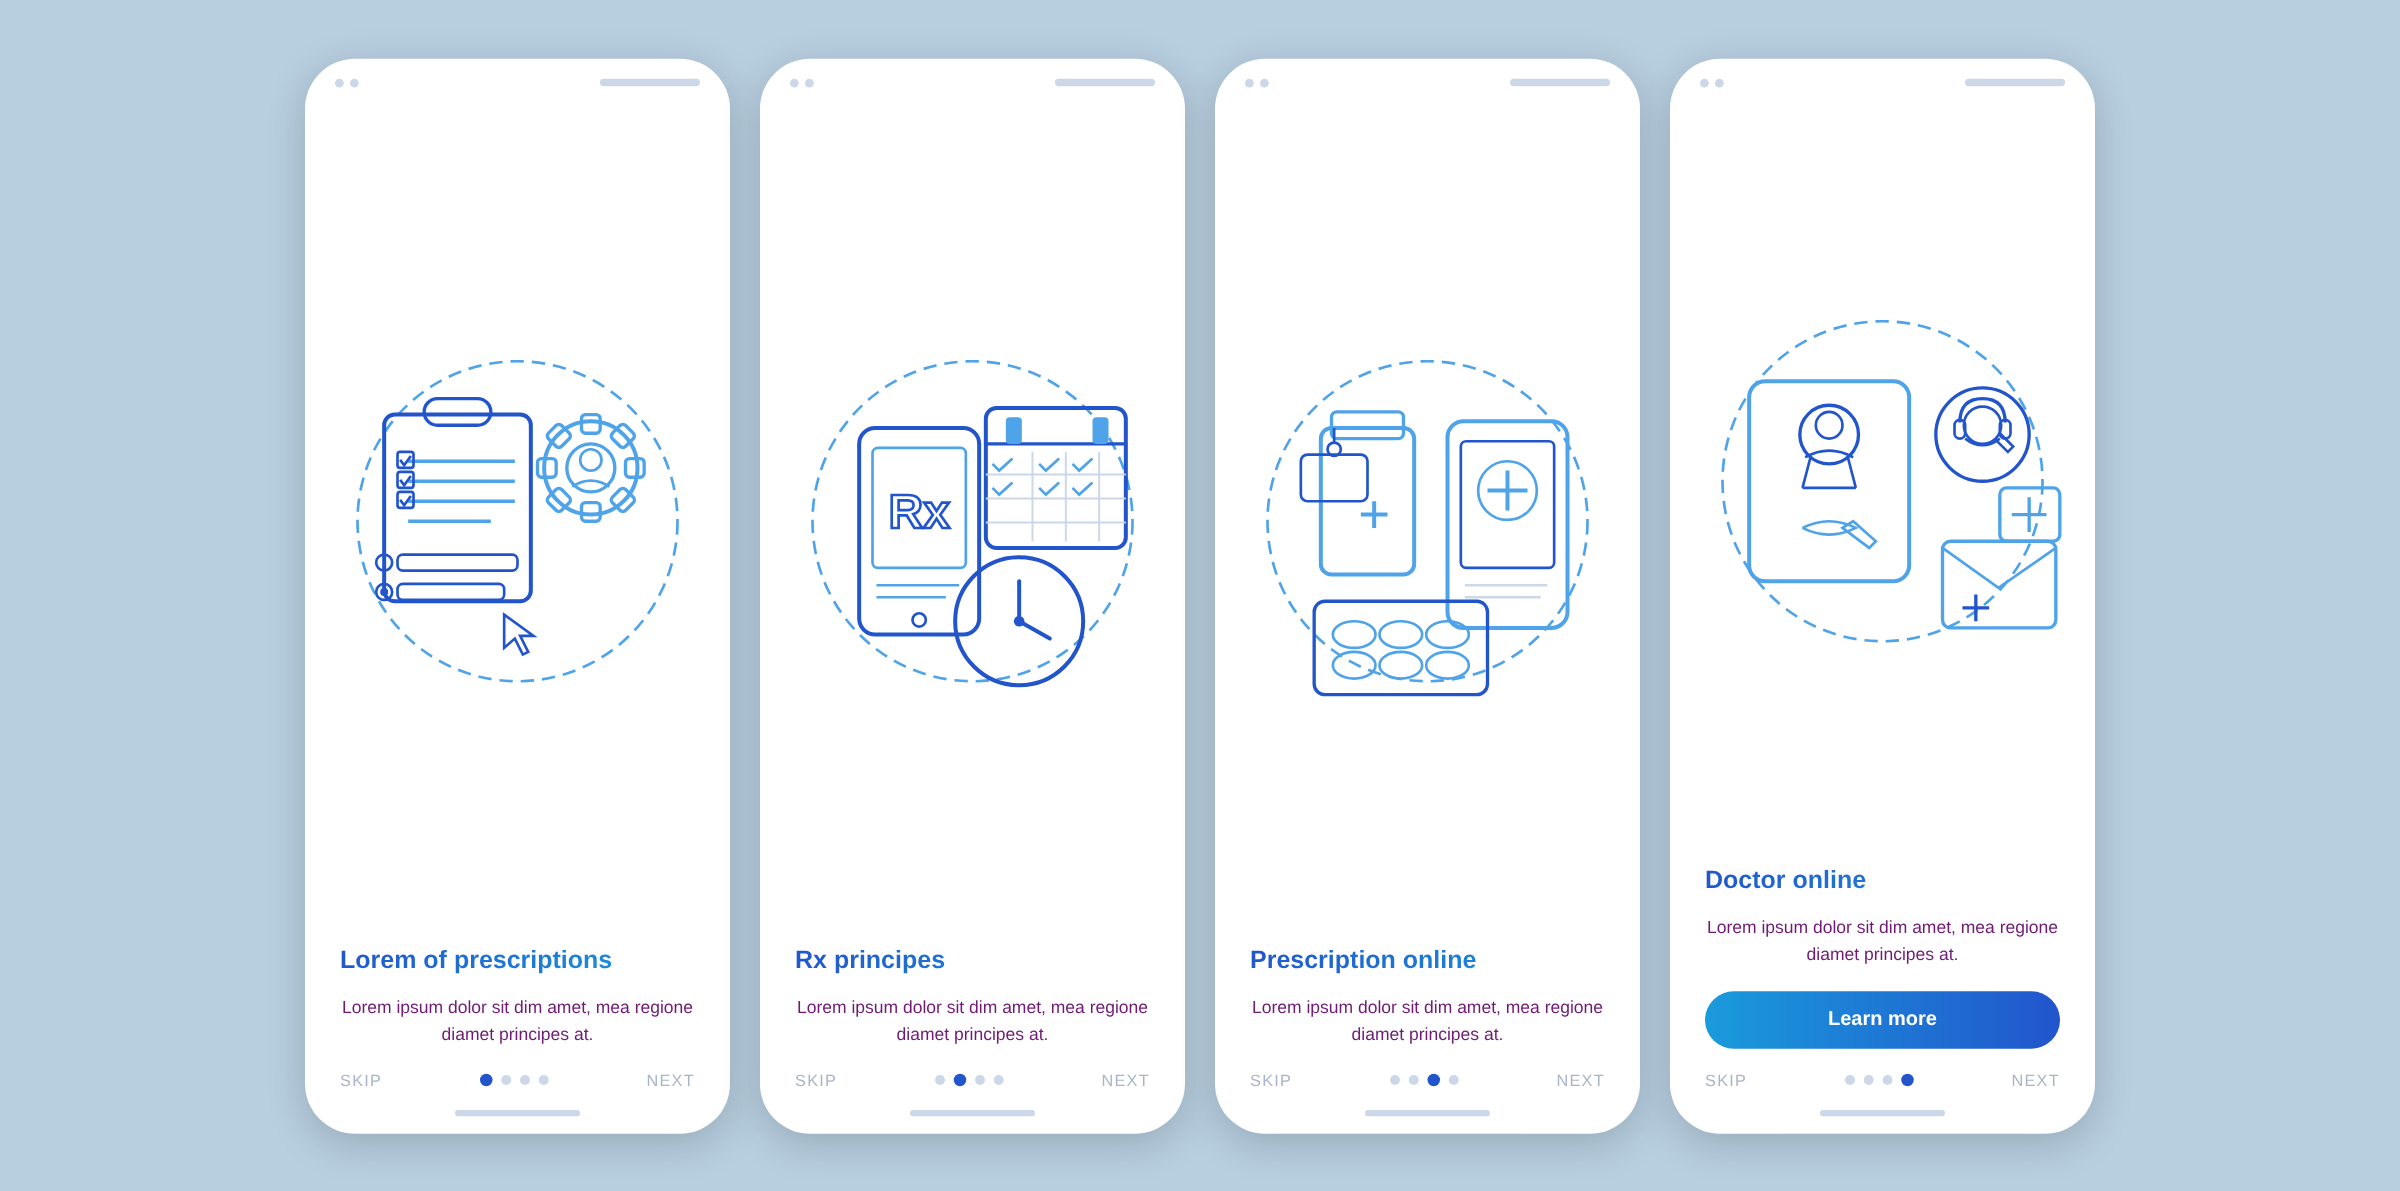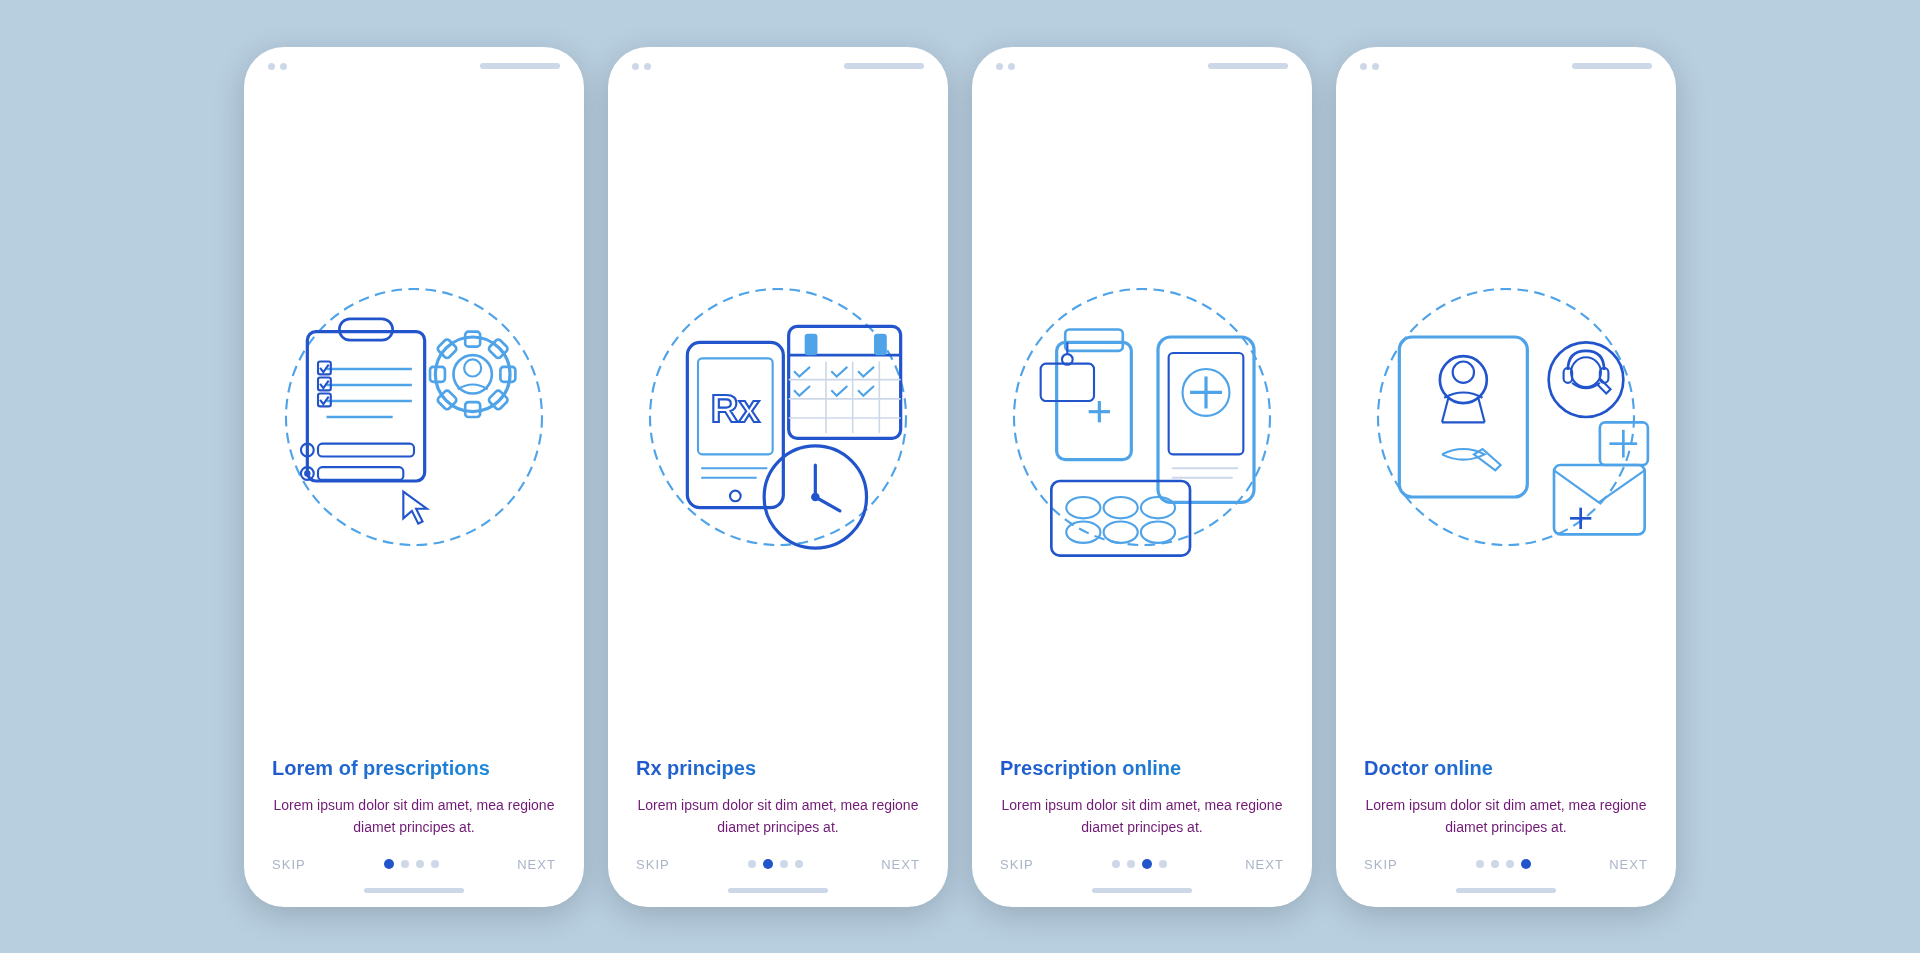--- a/index.html
+++ b/index.html
@@ -382,20 +382,21 @@
         <line x1="210" y1="245" x2="230" y2="245" stroke="#2255cc" stroke-width="2.5"></line>
 
         <rect x="238" y="155" width="45" height="40" rx="5" fill="none" stroke="#4fa3e8" stroke-width="2.5"></rect>
         <line x1="260" y1="162" x2="260" y2="188" stroke="#4fa3e8" stroke-width="2.5"></line>
         <line x1="247" y1="175" x2="273" y2="175" stroke="#4fa3e8" stroke-width="2.5"></line>
       </svg>
     </div>
     <div class="card-content">
       <div class="card-title">Doctor online</div>
       <div class="card-desc">Lorem ipsum dolor sit dim amet, mea regione diamet principes at.</div>
+      <button class="learn-more-btn">Learn more</button>
     </div>
     <div class="card-nav">
       <span class="nav-skip">SKIP</span>
       <div class="nav-dots">
         <div class="nav-dot"></div>
         <div class="nav-dot"></div>
         <div class="nav-dot"></div>
         <div class="nav-dot active"></div>
       </div>
       <span class="nav-next">NEXT</span>

